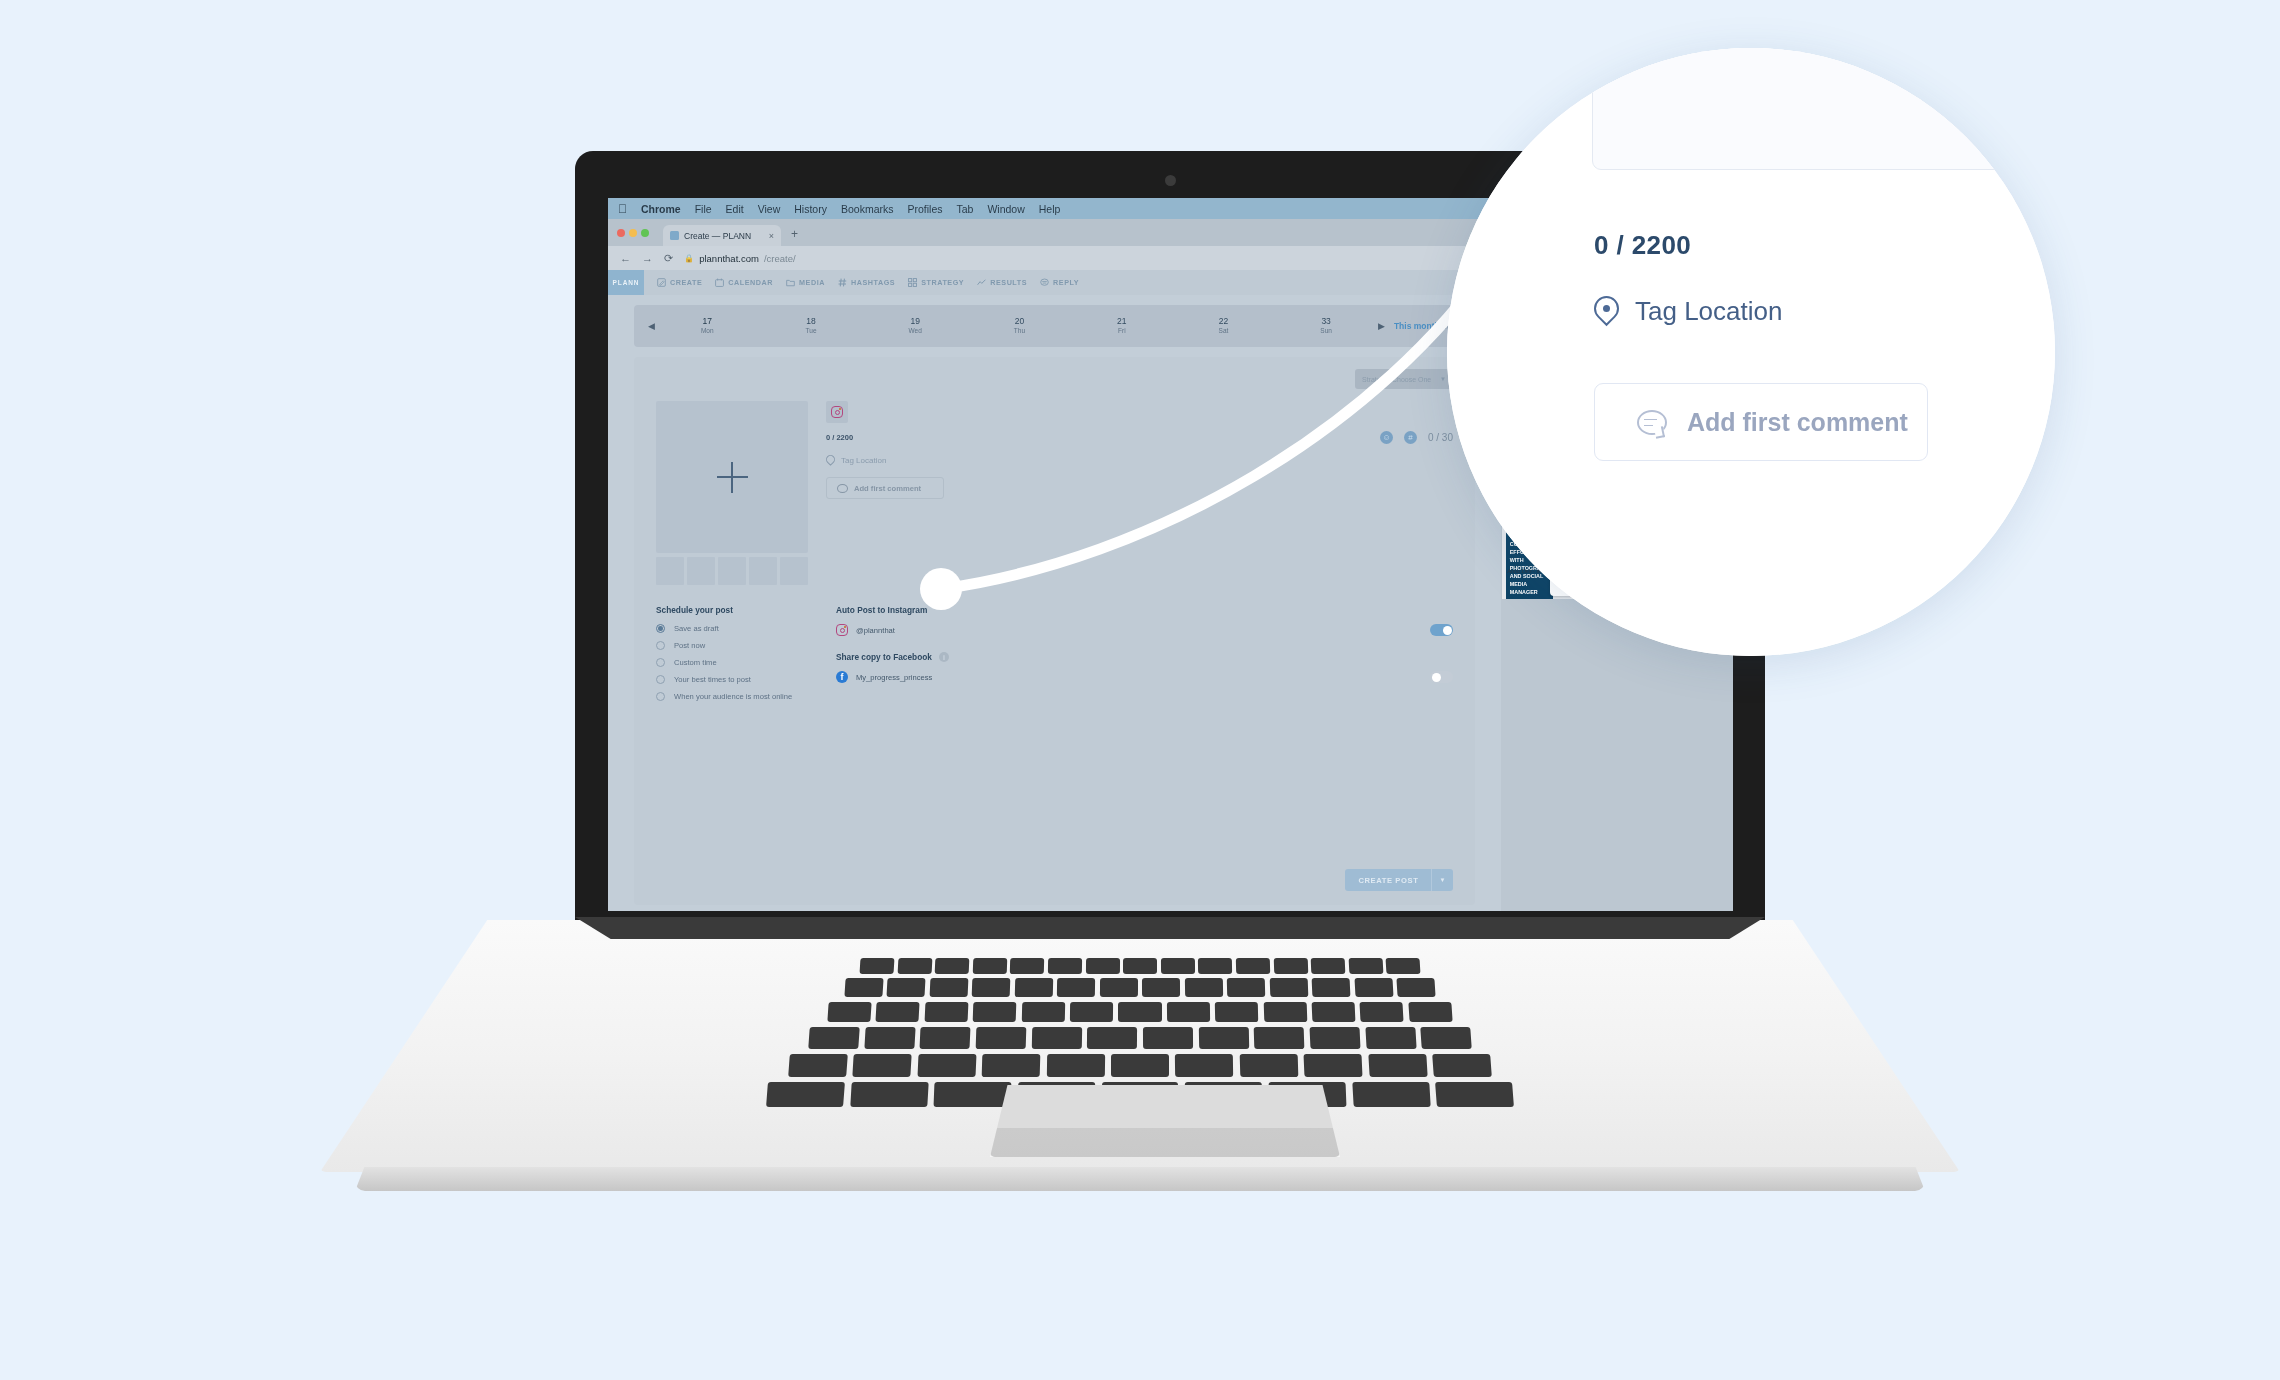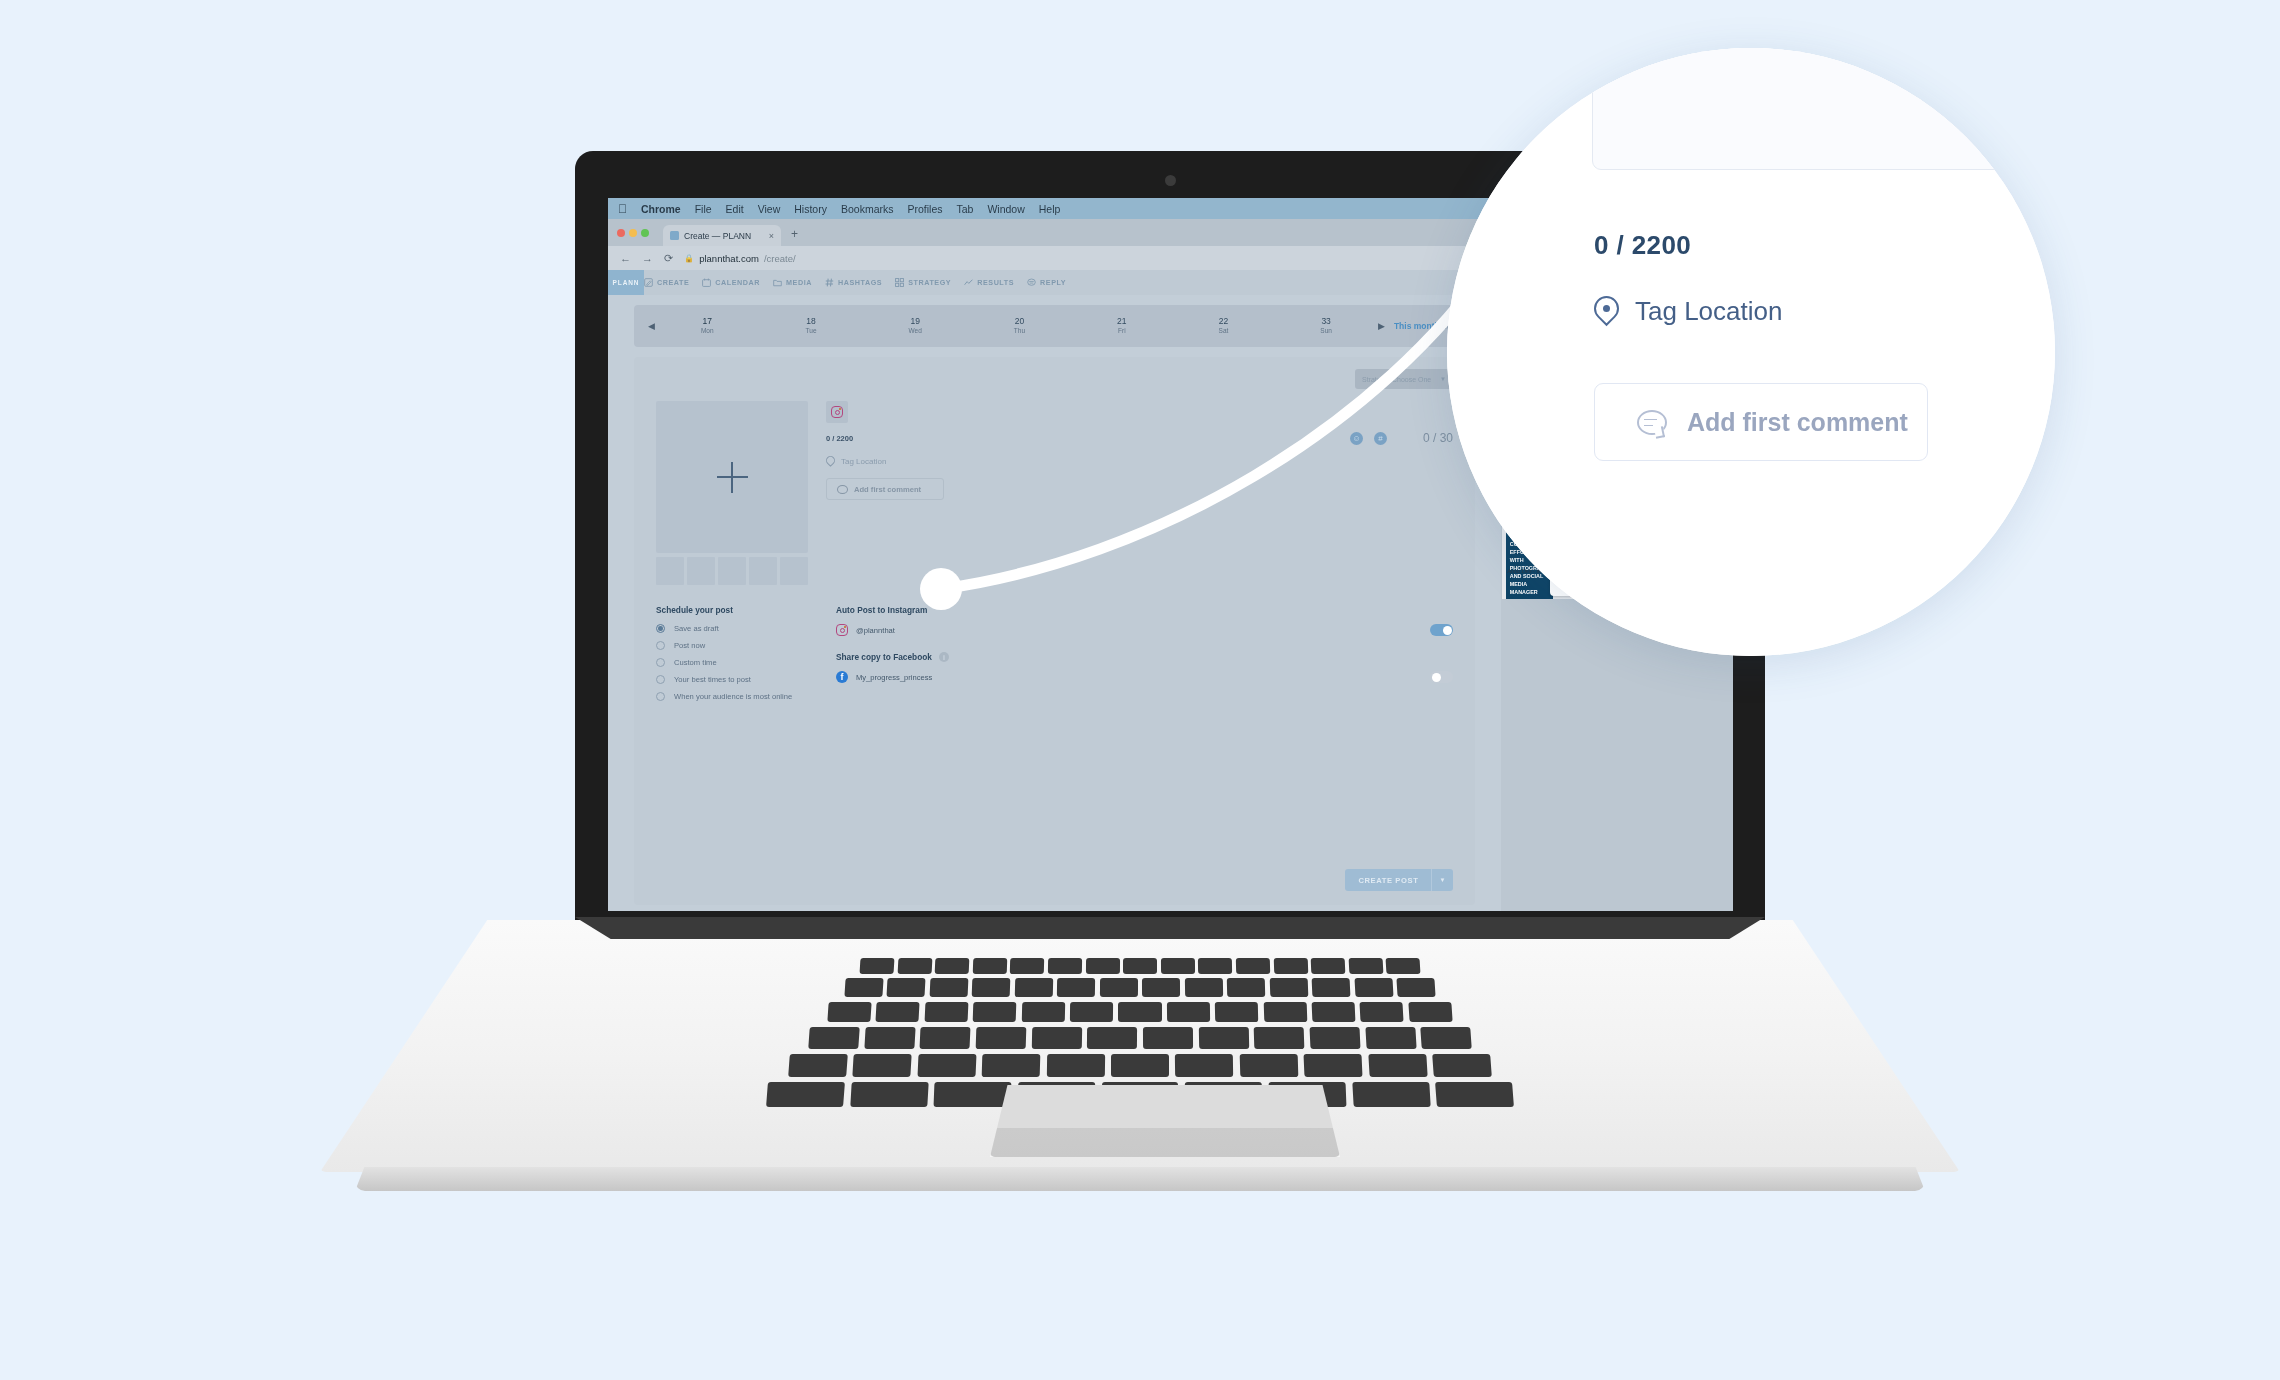--- a/index.html
+++ b/index.html
@@ -108,21 +108,21 @@
   .app{position:absolute;left:0;top:72px;right:0;bottom:0;background:#c3ced8;}
   .appnav{
     position:absolute;left:0;top:0;width:100%;height:25px;
     background:#bfcad4;display:flex;align-items:center;
   }
   .brand{
     width:36px;height:25px;background:#8fb4cf;color:#eaf2f8;
     display:flex;align-items:center;justify-content:center;
     font-size:6.5px;letter-spacing:.9px;font-weight:bold;flex:none;
   }
-  .navitems{display:flex;align-items:center;gap:13px;padding-left:0;}
+  .navitems{display:flex;align-items:center;gap:13px;padding-left:13px;}
   .navitem{display:flex;align-items:center;gap:4px;font-size:7.2px;letter-spacing:.55px;color:#8099ae;font-weight:600;}
   .navitem .gi{width:9px;height:9px;display:inline-block;}
 
   .content{position:absolute;left:0;top:25px;right:0;bottom:0;display:flex;}
   .left-col{flex:1;min-width:0;position:relative;}
   .right-col{width:232px;flex:none;background:#bcc7d1;position:relative;overflow:hidden;}
 
   
   .datecard{
     position:absolute;left:26px;top:10px;right:26px;height:42px;
@@ -184,21 +184,21 @@
   .capph{font-size:8.4px;color:#8ea0b1;}
   .bulb{
     position:absolute;right:7px;top:7px;width:15px;height:15px;border-radius:50%;background:#79a8a8;
     display:flex;align-items:center;justify-content:center;font-size:8px;color:#cfe2e2;
   }
   .resize{position:absolute;right:3px;bottom:2px;font-size:7px;color:#93a3b2;transform:rotate(0deg);}
   .caprow{display:flex;align-items:center;margin-top:8px;}
   .cc{font-size:7.5px;font-weight:bold;color:#3a5168;}
   .caprow .sp{flex:1;}
   .rbtn{width:13px;height:13px;border-radius:50%;background:#7aa2c4;display:flex;align-items:center;justify-content:center;color:#c9dcec;font-size:8px;margin-right:11px;}
-  .hcount{font-size:12px;color:#7d8fa0;margin-left:25px;}
+  .hcount{font-size:10px;color:#7d8fa0;}
   .tagloc{display:flex;align-items:center;gap:6px;margin-top:11px;font-size:8px;color:#8a9cad;}
   .pin{width:9px;height:11px;position:relative;}
   .pin b{position:absolute;left:0;top:0;width:9px;height:9px;border:1.2px solid #8a9cad;border-radius:50% 50% 50% 0;transform:rotate(-45deg);box-sizing:border-box;display:block;}
   .addcmt{
     margin-top:11px;width:118px;height:22px;border:1px solid #b2bec9;border-radius:3px;
     display:flex;align-items:center;gap:6px;padding-left:10px;box-sizing:border-box;
     font-size:7.6px;font-weight:bold;color:#8696a6;
   }
   .bub{width:11px;height:9px;border:1.2px solid #8696a6;border-radius:50%;box-sizing:border-box;}
 

